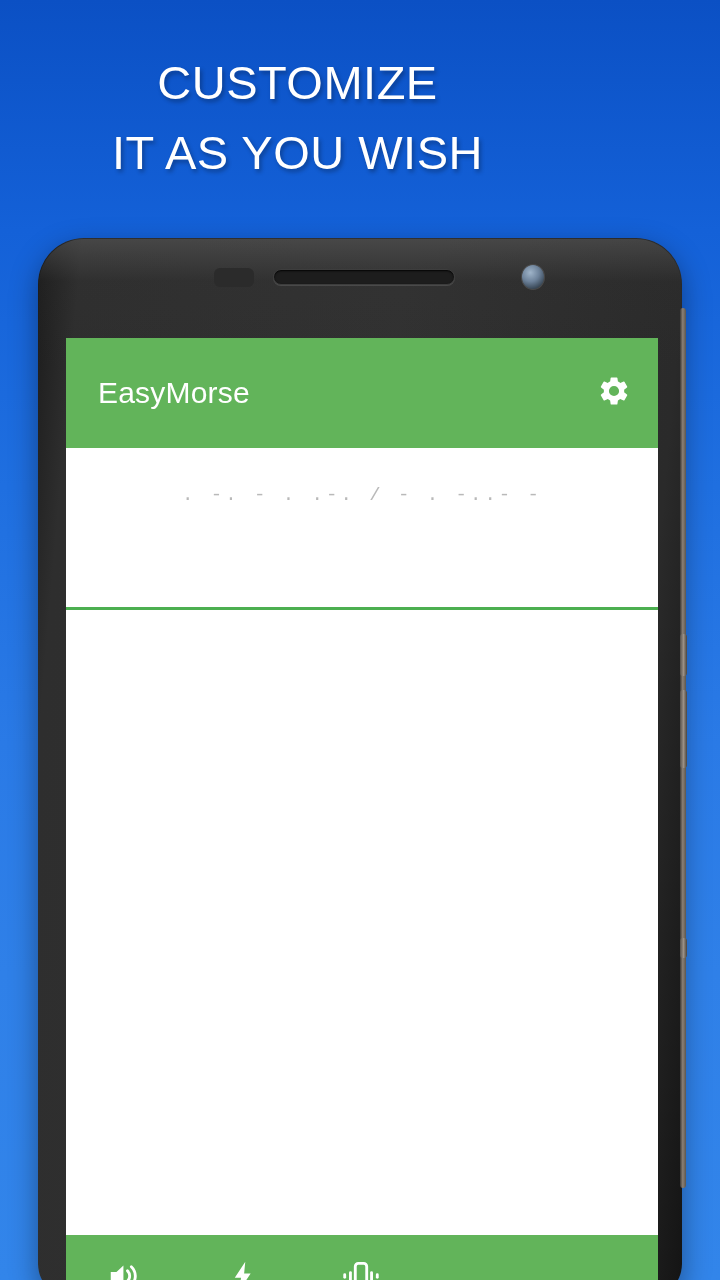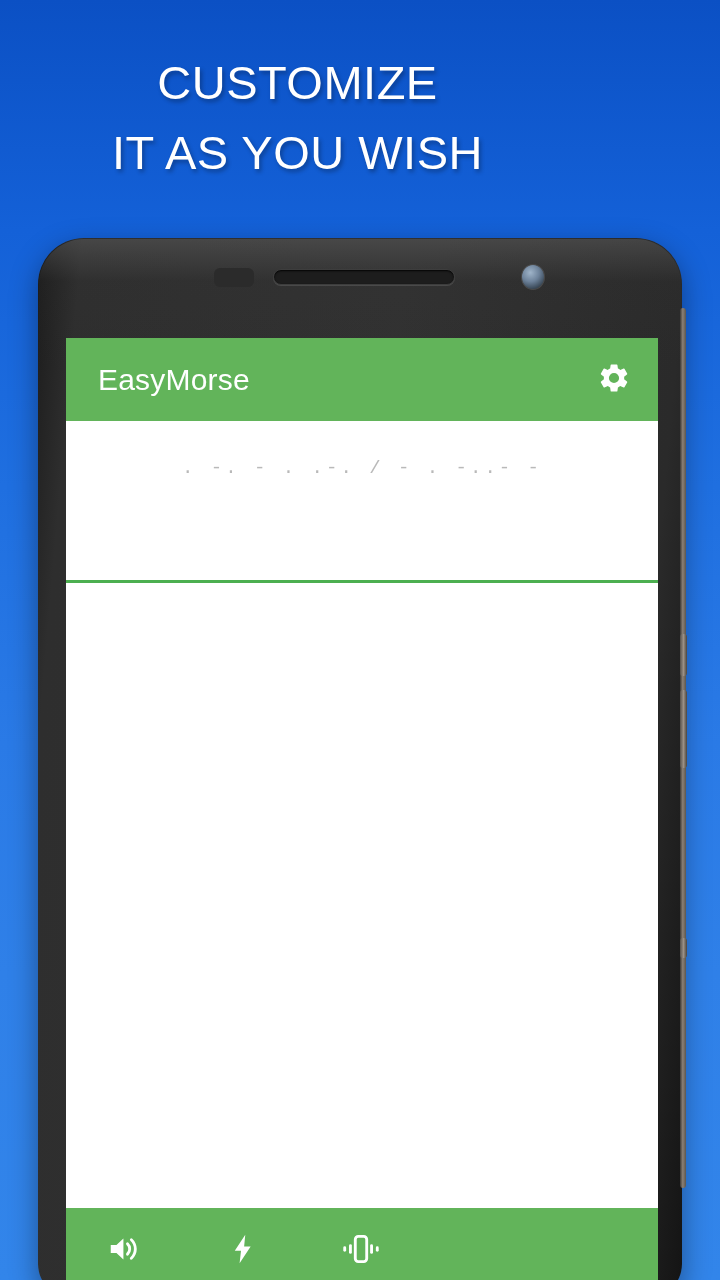--- a/index.html
+++ b/index.html
@@ -125,21 +125,21 @@
     left: 28px;
     top: 100px;
     width: 592px;
     height: 960px;
     background: #ffffff;
     overflow: hidden;
   }
 
   .appbar {
     position: relative;
-    height: 83px;
+    height: 110px;
     background: #62b45a;
     display: flex;
     align-items: center;
     padding: 0 0 0 32px;
     box-sizing: border-box;
   }
   .app-title {
     color: #ffffff;
     font-size: 30px;
     font-weight: 400;

